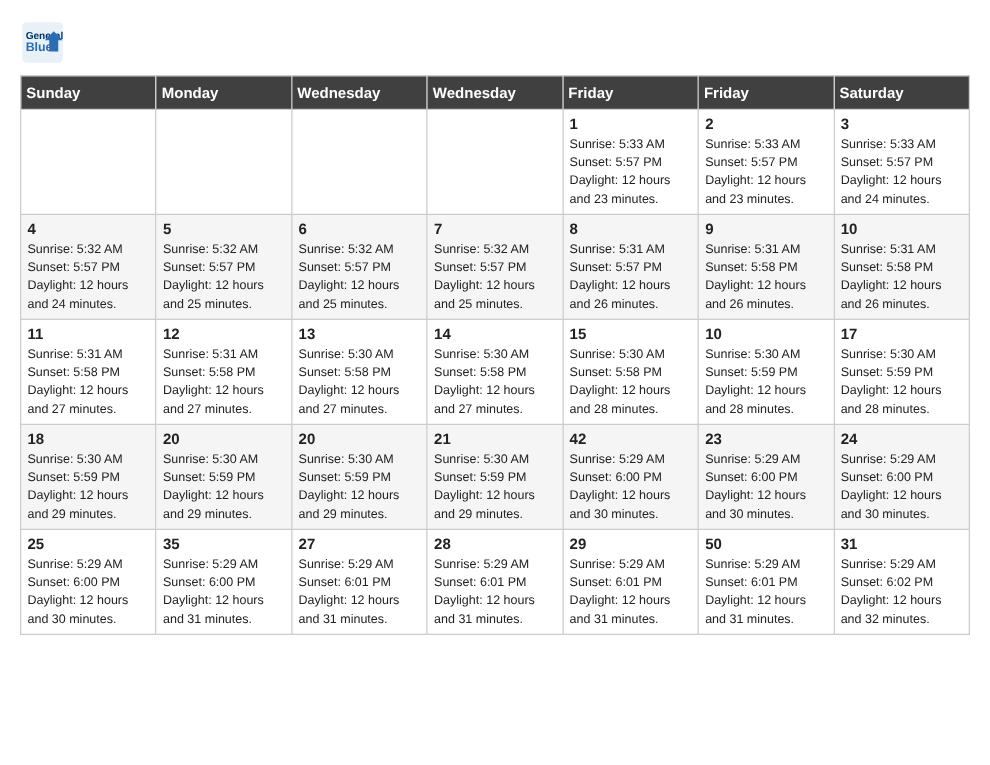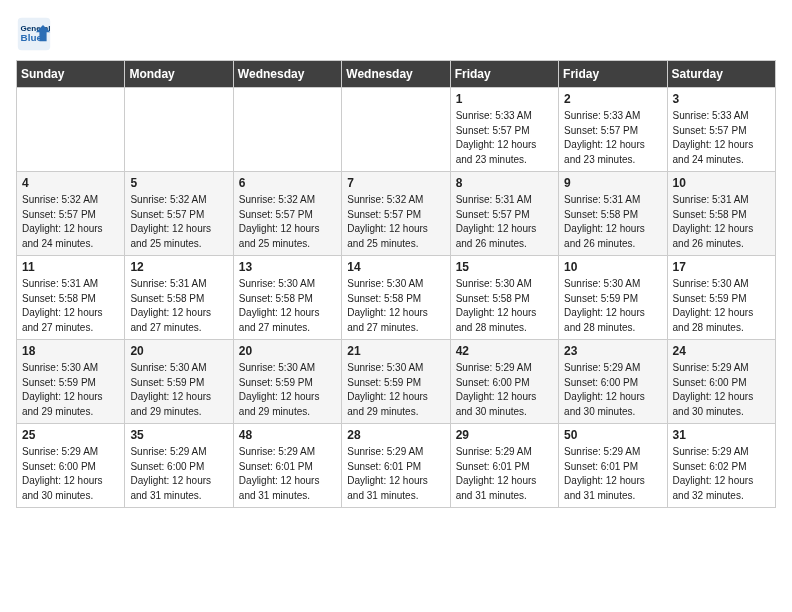--- a/index.html
+++ b/index.html
@@ -300,21 +300,21 @@
 and 30 minutes.</div>
         </td>
         <td>
           <span class="day-num">35</span>
           <div class="day-info" style="white-space: pre-line;">Sunrise: 5:29 AM
 Sunset: 6:00 PM
 Daylight: 12 hours
 and 31 minutes.</div>
         </td>
         <td>
-          <span class="day-num">48</span>
+          <span class="day-num">27</span>
           <div class="day-info" style="white-space: pre-line;">Sunrise: 5:29 AM
 Sunset: 6:01 PM
 Daylight: 12 hours
 and 31 minutes.</div>
         </td>
         <td>
           <span class="day-num">28</span>
           <div class="day-info" style="white-space: pre-line;">Sunrise: 5:29 AM
 Sunset: 6:01 PM
 Daylight: 12 hours

